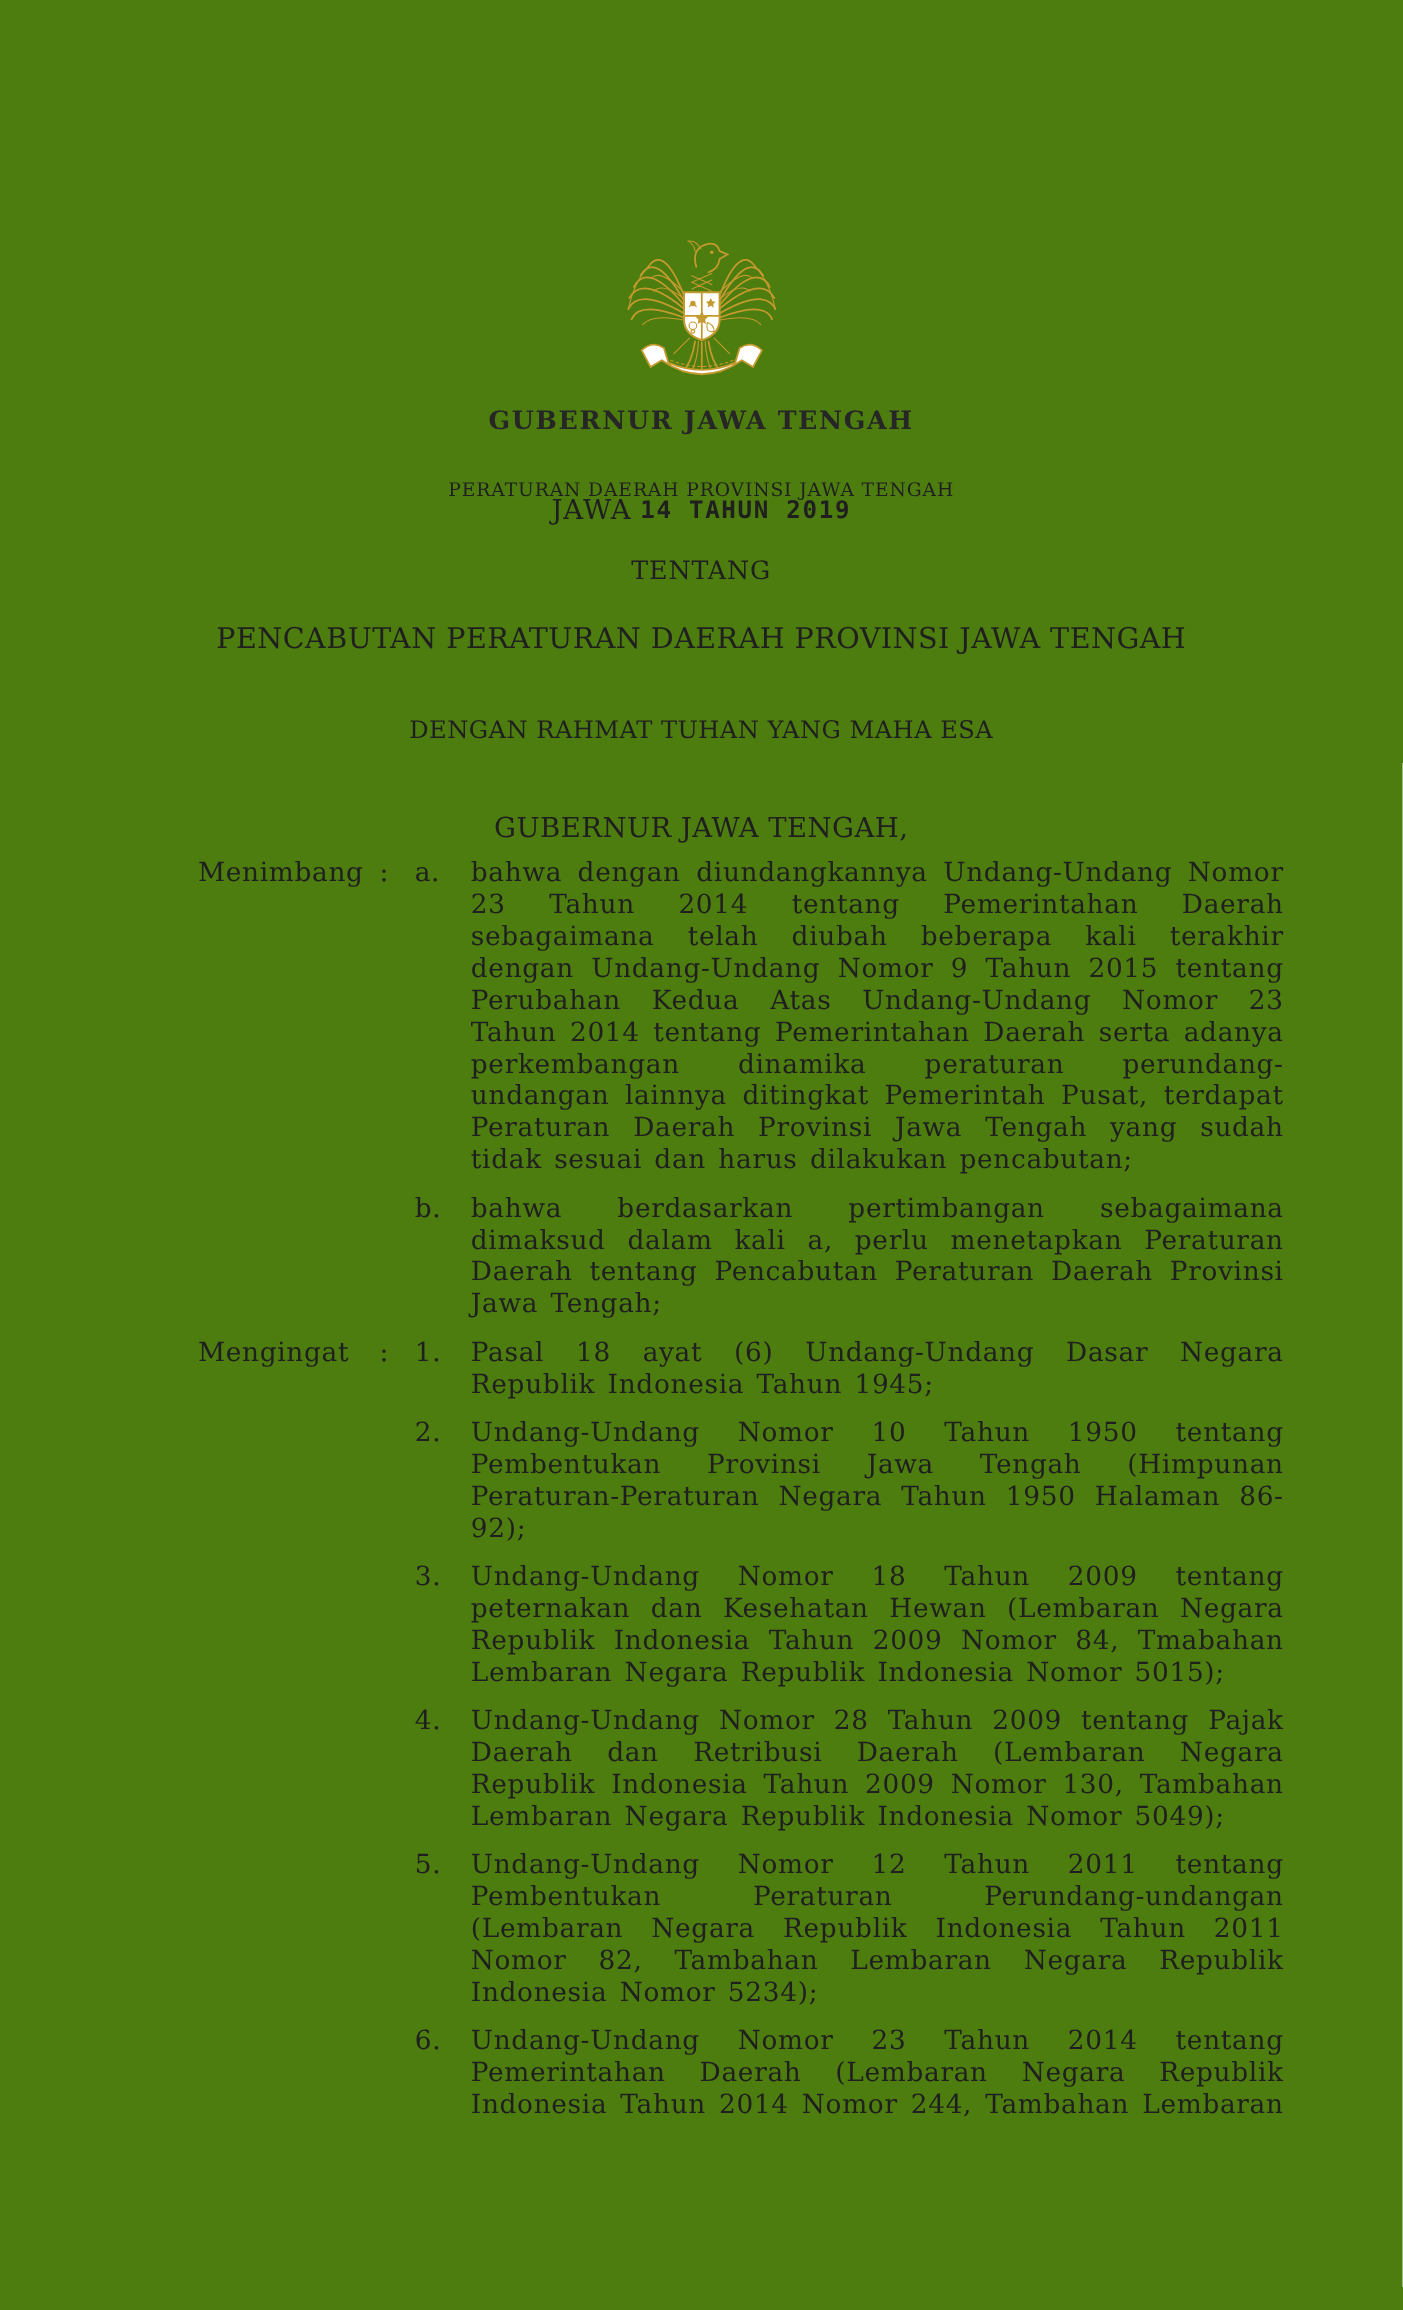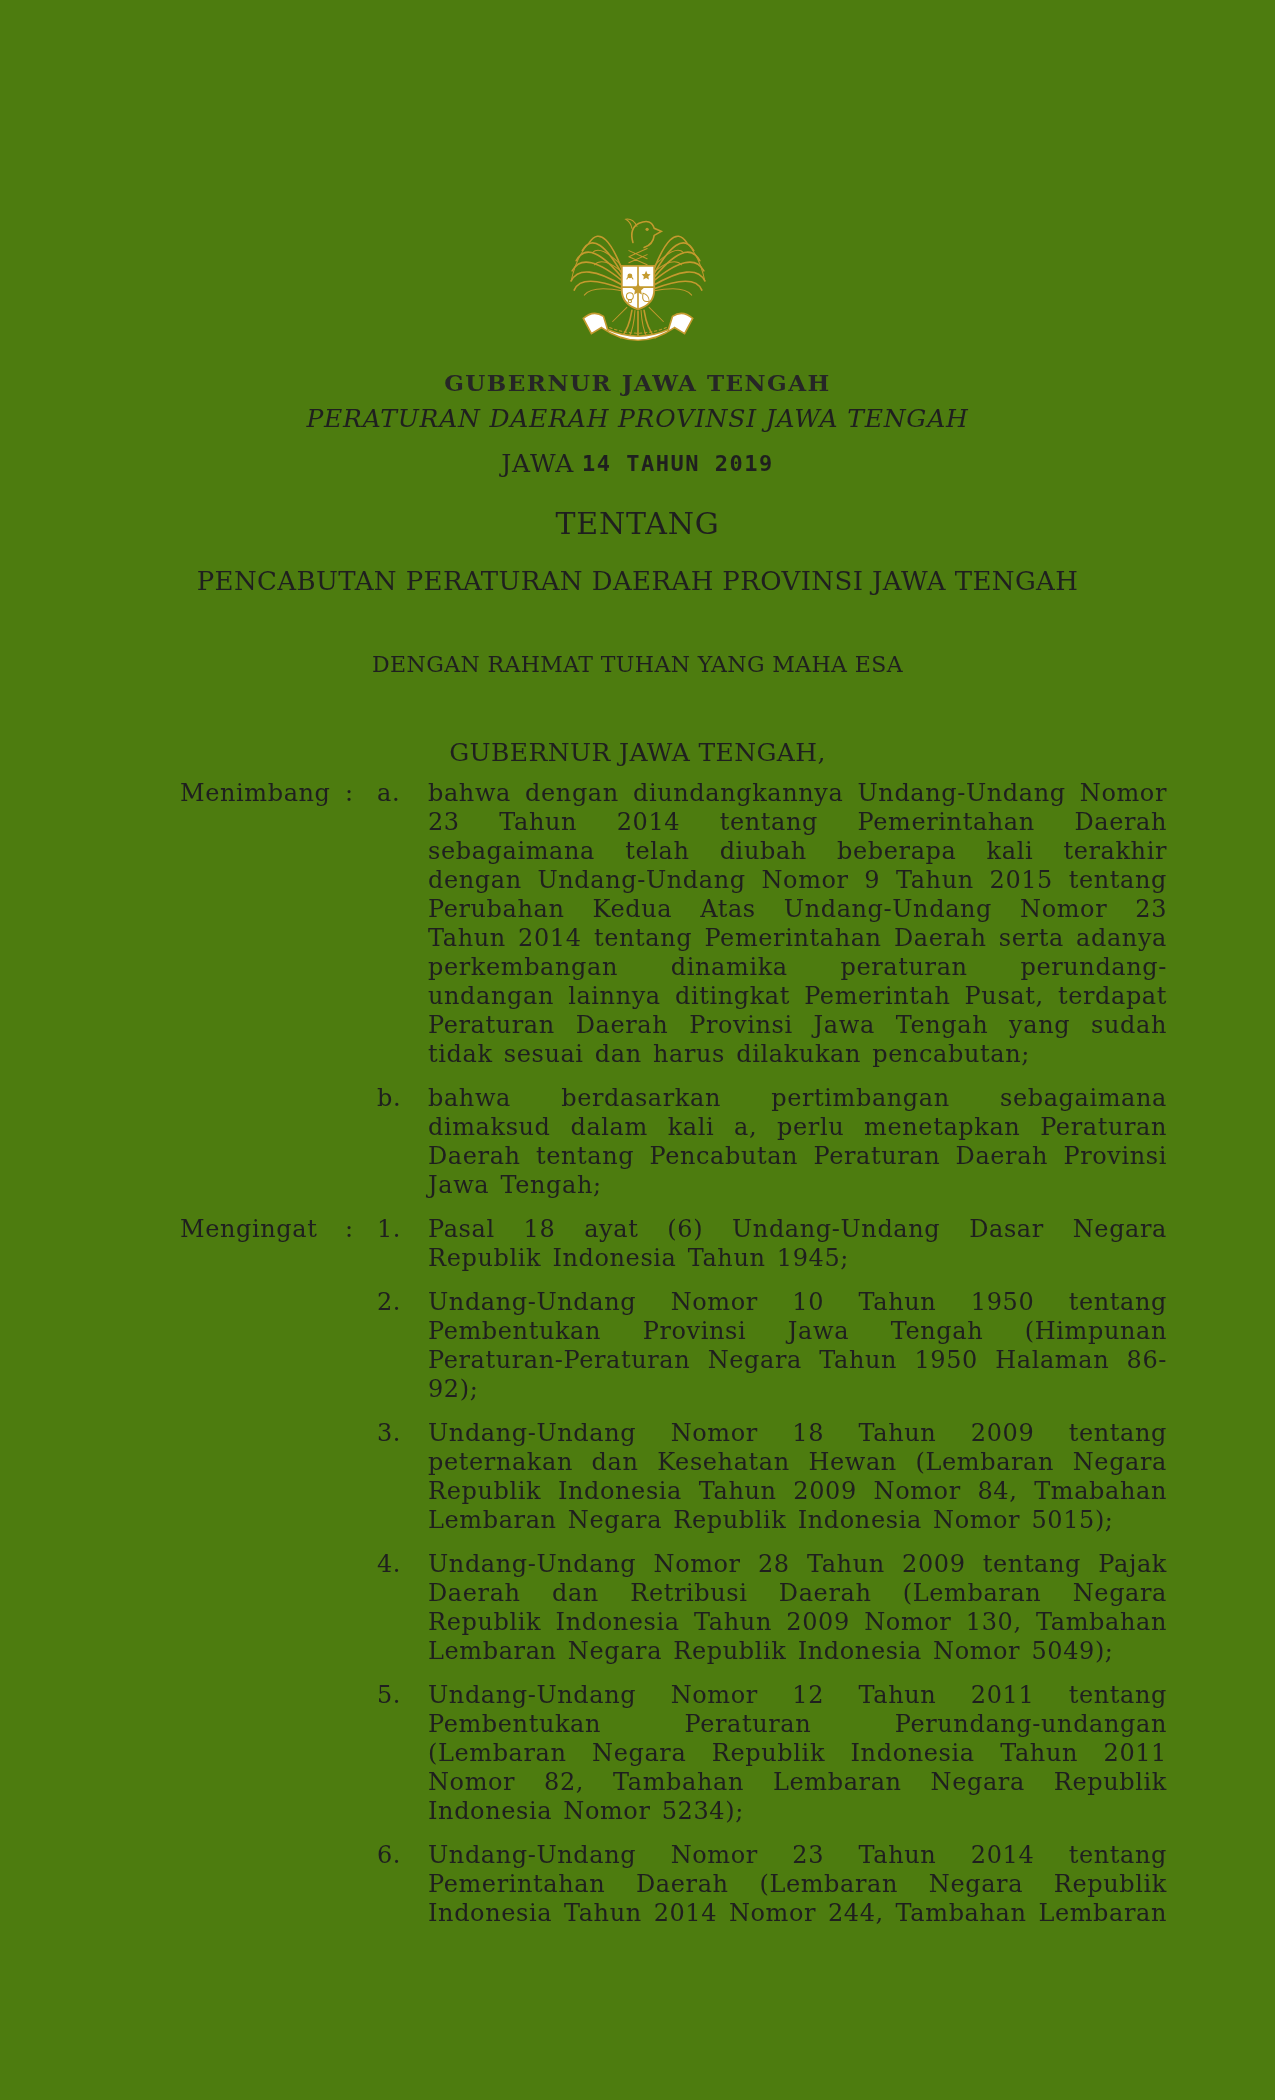--- a/index.html
+++ b/index.html
@@ -4,27 +4,27 @@
 <style>
   html,body{margin:0;padding:0;background:#e8e8e8;}
   .page{
     position:relative;width:1275px;height:2100px;background:#4d7c0f;
     margin:0 auto;overflow:hidden;color:#1f1f1f;
     font-family:"DejaVu Serif", serif;
   }
   .center-line{position:absolute;left:0;width:100%;text-align:center;white-space:nowrap;}
   .emblem-wrap{position:absolute;top:204px;left:0;width:100%;display:flex;justify-content:center;}
   .office{top:369px;font-size:23px;font-weight:bold;letter-spacing:1.5px;color:#262626;}
-  .title-1{top:404px;font-size:25px;letter-spacing:0.8px;font-style:italic;}
+  .title-1{top:436px;font-size:17px;letter-spacing:0.8px;}
   .title-2{top:449px;font-size:25px;letter-spacing:0.8px;}
   .title-2 .mono{
     font-family:"DejaVu Sans Mono", monospace;font-weight:bold;font-size:22px;
     letter-spacing:1.5px;margin-left:8px;vertical-align:1px;
   }
-  .tentang{top:506px;font-size:30px;letter-spacing:0.8px;}
+  .tentang{top:506px;font-size:23px;letter-spacing:0.8px;}
   .subject{top:566px;font-size:26px;letter-spacing:0.4px;}
   .invocation{top:652px;font-size:22px;letter-spacing:0.4px;}
   .authority{top:738px;font-size:25px;letter-spacing:0.4px;}
 
   .content{
     position:absolute;top:779px;left:160px;width:987px;
     font-size:24px;line-height:29px;letter-spacing:0.6px;margin-left:20px;
   }
   .group{display:grid;grid-template-columns:165px 32px 1fr;align-items:start;}
   .group-label{text-align:left;}

